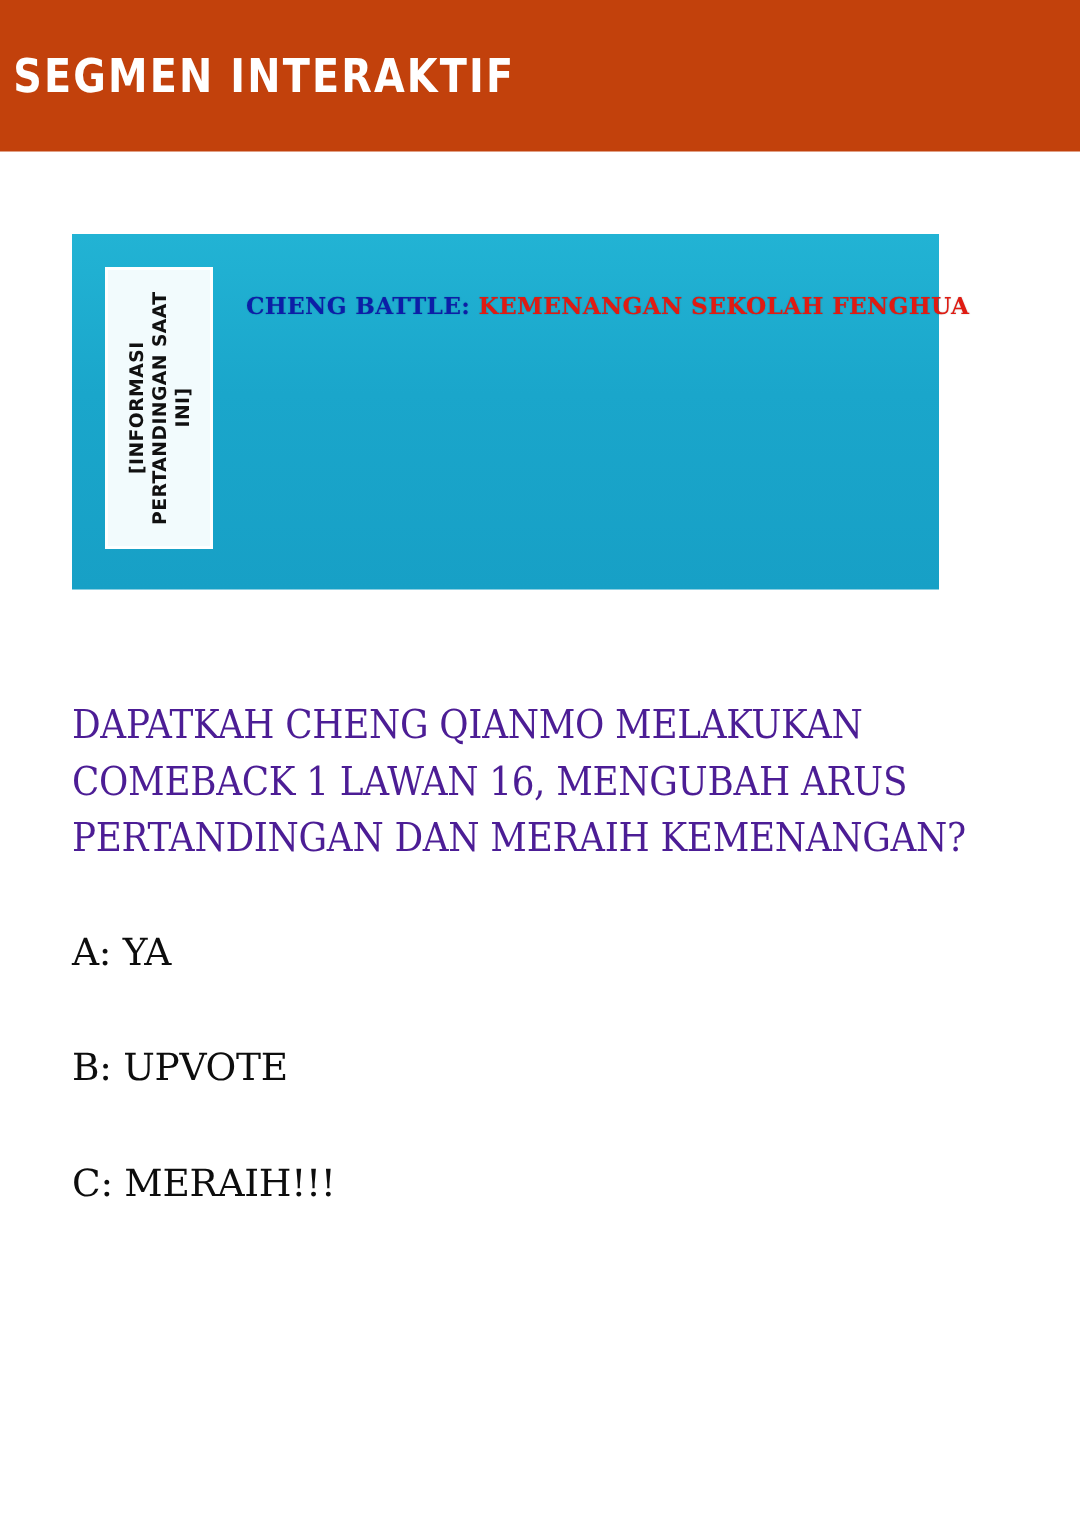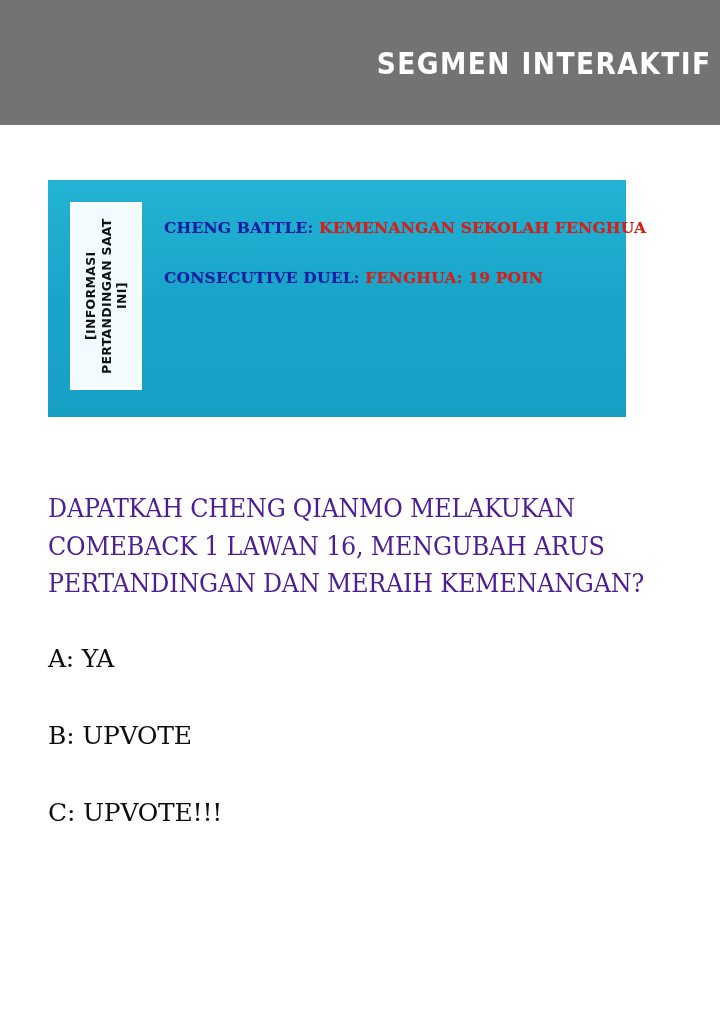--- a/index.html
+++ b/index.html
@@ -11,25 +11,25 @@
     width: 720px;
     height: 1011px;
     font-family: "Liberation Sans", sans-serif;
     overflow: hidden;
     position: relative;
   }
 
   
   .header-banner {
     width: 720px;
-    height: 125px;
-    background: #737373;
+    height: 101px;
+    background: #c2410c;
     display: flex;
     align-items: center;
-    justify-content: flex-end;
+    justify-content: flex-start;
     box-sizing: border-box;
   }
   .header-title {
     color: #ffffff;
     font-family: "DejaVu Sans", sans-serif;
     font-weight: bold;
     font-size: 31px;
     letter-spacing: 1.5px;
     text-align: center;
     font-stretch: condensed;
@@ -141,30 +141,26 @@
 
     <div class="info-label-box">
       <div class="info-label-text">[INFORMASI PERTANDINGAN SAAT INI]</div>
     </div>
 
     <div class="info-lines">
       <div class="info-line l1">
         <span class="lbl">CHENG BATTLE:</span>
         <span class="val-red">KEMENANGAN SEKOLAH FENGHUA</span>
       </div>
-      <div class="info-line l2">
-        <span class="lbl">CONSECUTIVE DUEL:</span>
-        <span class="val-red">FENGHUA: 19 POIN</span>
-      </div>
     </div>
 
   </div>
 </div>
 
 <div class="question-wrap">
   <div class="question-text">DAPATKAH CHENG QIANMO MELAKUKAN COMEBACK 1 LAWAN 16, MENGUBAH ARUS PERTANDINGAN DAN MERAIH KEMENANGAN?</div>
 
   <div class="options">
     <div class="option">A: YA</div>
     <div class="option">B: UPVOTE</div>
-    <div class="option">C: UPVOTE!!!</div>
+    <div class="option">C: MERAIH!!!</div>
   </div>
 </div>
 
 </body></html>

